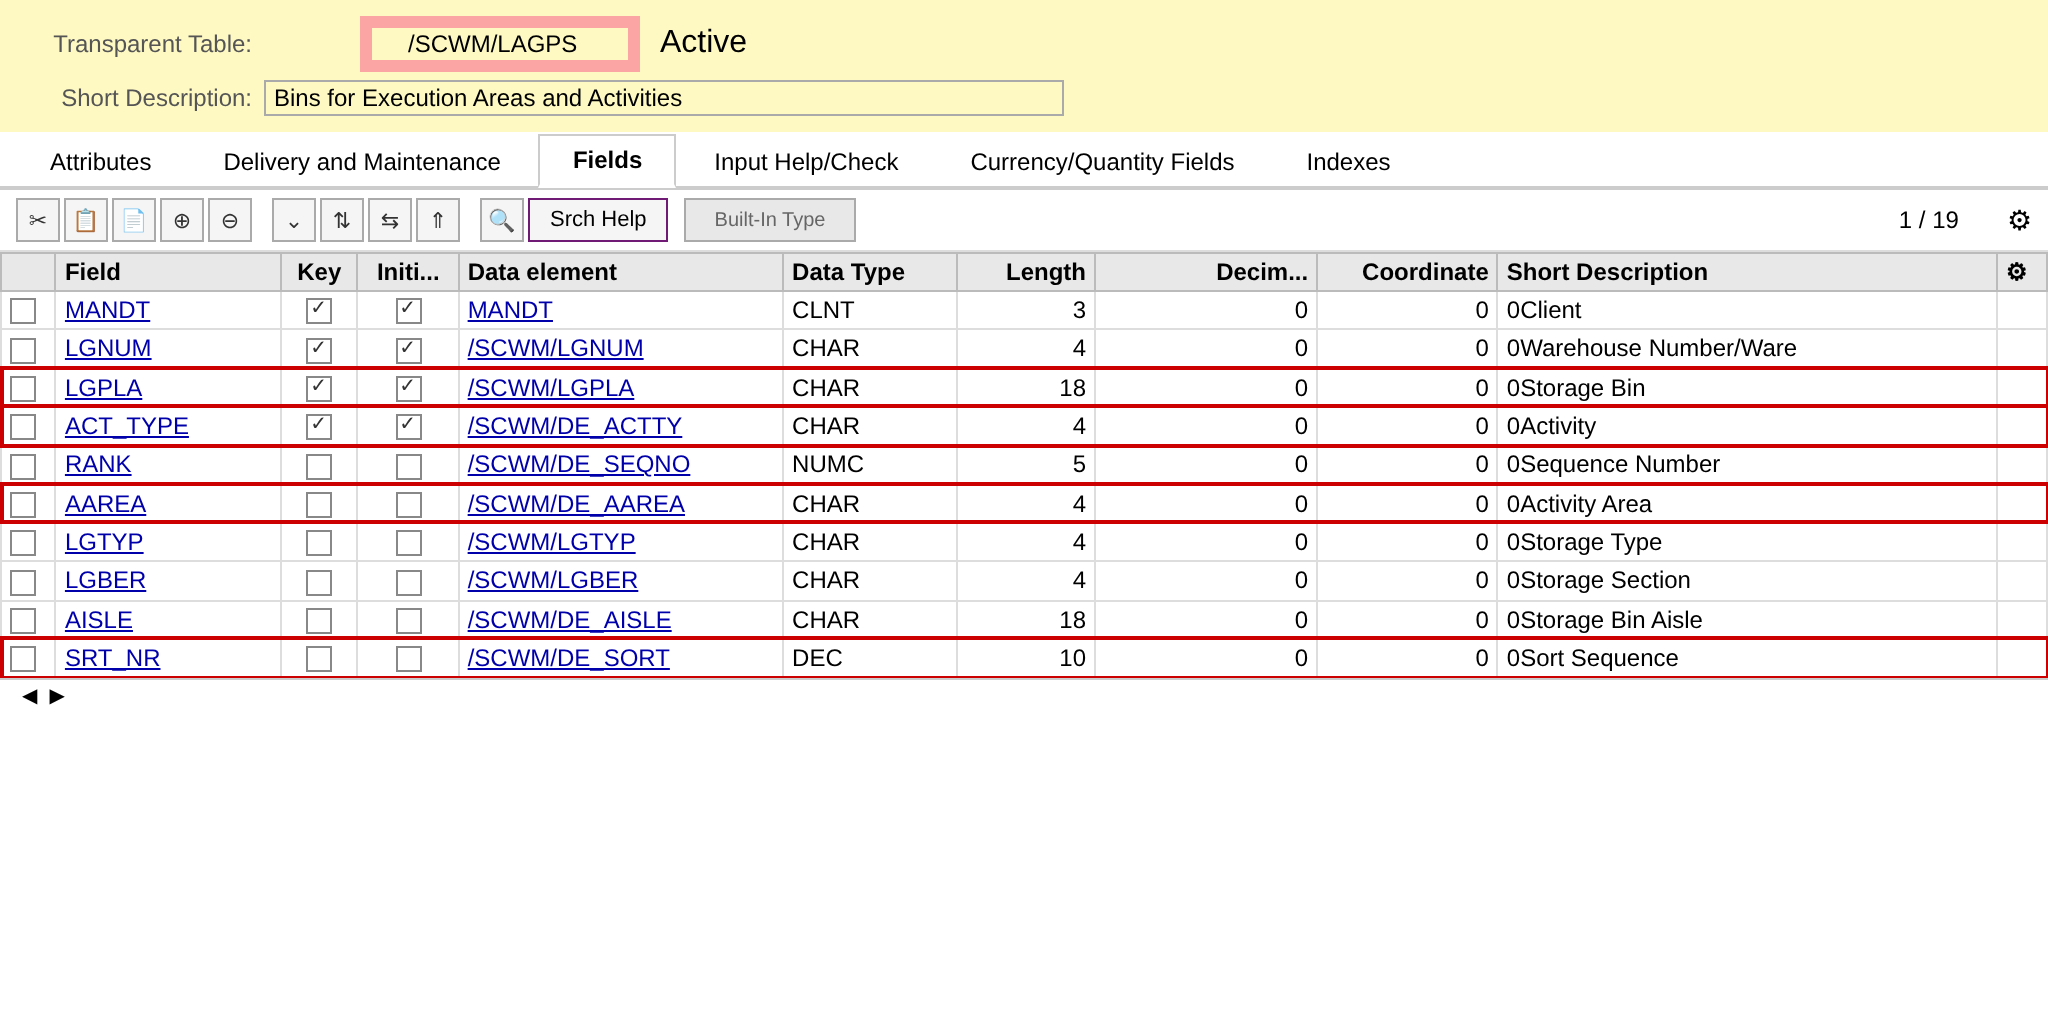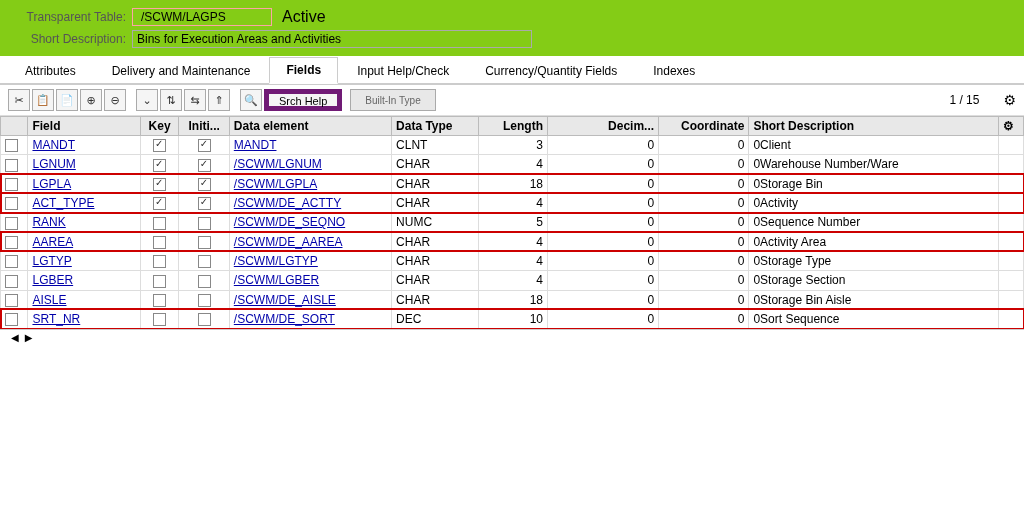--- a/index.html
+++ b/index.html
@@ -1,37 +1,38 @@
 <!DOCTYPE html>
 <html><head>
   <meta charset="utf-8">
   <style>
     * { box-sizing: border-box; margin: 0; padding: 0; }
     body { font-family: Arial, sans-serif; font-size: 12px; background: #fff; color: #000; }
 
     .top-section {
       padding: 8px 16px 4px 16px;
-      background: #84cc16;
+      background: #fef9c3;
     }
     .top-row {
       display: flex;
       align-items: center;
       margin-bottom: 4px;
     }
     .top-label {
       color: #555;
       margin-right: 6px;
       min-width: 110px;
       text-align: right;
     }
     .top-value {
-      border: 1px solid #fca5a5;
-      padding: 1px 8px;
+      border: 6px solid #fca5a5;
+      padding: 1px 18px;
       min-width: 140px;
       font-size: 12px;
+      margin-left: 48px;
     }
     .top-active {
       margin-left: 10px;
       color: #000;
       font-size: 16px;
     }
     .desc-value {
       border: 1px solid #aaa;
       padding: 1px 4px;
       min-width: 400px;
@@ -79,21 +80,21 @@
       background: #f5f5f5;
       cursor: pointer;
       display: flex;
       align-items: center;
       justify-content: center;
       font-size: 11px;
       color: #333;
     }
     .toolbar-sep { width: 6px; }
     .toolbar-srch {
-      border: 5px solid #701a75;
+      border: 1px solid #701a75;
       background: #f5f5f5;
       padding: 1px 10px;
       cursor: pointer;
       font-size: 11px;
       height: 22px;
     }
     .toolbar-builtin {
       border: 1px solid #aaa;
       background: #e8e8e8;
       padding: 1px 14px;
@@ -218,21 +219,21 @@
   <div class="toolbar-btn" title="Move Down">⌄</div>
   <div class="toolbar-btn" title="Sort">⇅</div>
   <div class="toolbar-btn" title="Filter">⇆</div>
   <div class="toolbar-btn" title="Top">⇑</div>
   <div class="toolbar-sep"></div>
   <div class="toolbar-btn" title="Search">🔍</div>
   <button class="toolbar-srch">Srch Help</button>
   <div class="toolbar-sep" style="width:4px;"></div>
   <button class="toolbar-builtin">Built-In Type</button>
   <div class="page-info">
-    <span>1</span> / <span>15</span>
+    <span>1</span> / <span>19</span>
   </div>
   <div style="width:20px;"></div>
   <div class="settings-icon" title="Settings">⚙</div>
 </div>
 
 <div class="table-container">
   <table>
     <thead>
       <tr>
         <th style="width:20px;"></th>

